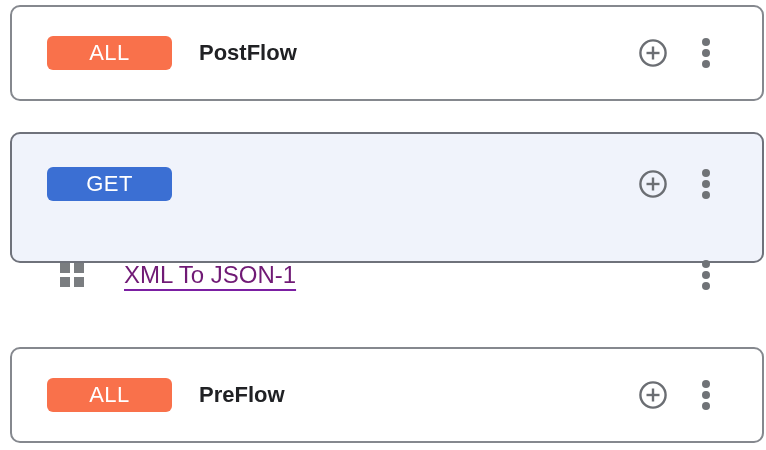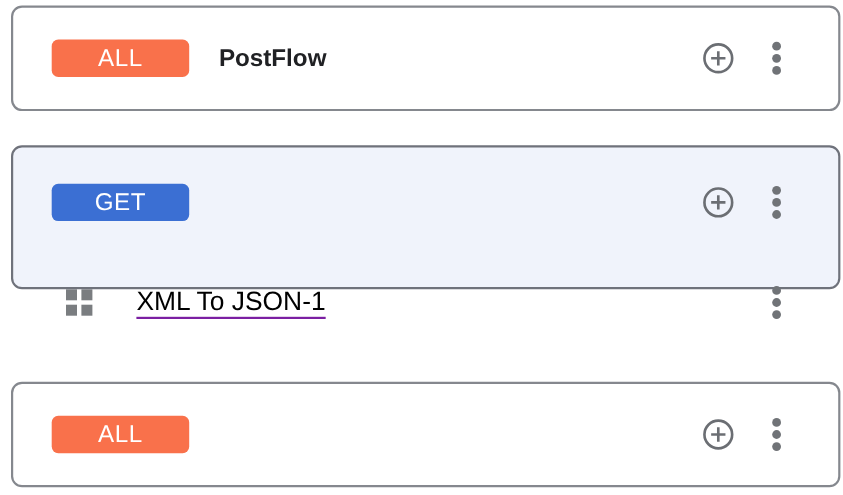--- a/index.html
+++ b/index.html
@@ -48,21 +48,21 @@
   .kebab-icon .dot{width:8px;height:8px;border-radius:50%;background:#707377;}
 
   .grid-icon{
     width:24px;height:24px;flex:0 0 auto;
     display:grid;grid-template-columns:10px 10px;grid-template-rows:10px 10px;
     column-gap:4px;row-gap:4px;cursor:pointer;
   }
   .grid-icon span{background:#7a7d80;}
 
   .policy-link{
-    margin-left:40px;font-size:24px;color:#000000;
+    margin-left:40px;font-size:24px;color:#701a75;
     text-decoration:underline;text-decoration-thickness:2px;
     text-underline-offset:6px;text-decoration-color:#7b1fa2;
     white-space:nowrap;cursor:pointer;
   }
 </style>
 </head>
 <body>
 
 <div class="card" id="card-postflow">
   <div class="flow-row">
@@ -107,20 +107,21 @@
       <span class="dot"></span>
       <span class="dot"></span>
       <span class="dot"></span>
     </div>
   </div>
 </div>
 
 <div class="card" id="card-preflow">
   <div class="flow-row">
     <div class="verb-badge all">ALL</div>
+    <div class="flow-title">PreFlow</div>
     <svg class="plus-icon" viewBox="0 0 30 30">
       <circle cx="15" cy="15" r="12.6" fill="none" stroke="#6b6e73" stroke-width="2.4"></circle>
       <line x1="8.5" y1="15" x2="21.5" y2="15" stroke="#6b6e73" stroke-width="2.4"></line>
       <line x1="15" y1="8.5" x2="15" y2="21.5" stroke="#6b6e73" stroke-width="2.4"></line>
     </svg>
     <div class="kebab-icon">
       <span class="dot"></span>
       <span class="dot"></span>
       <span class="dot"></span>
     </div>

